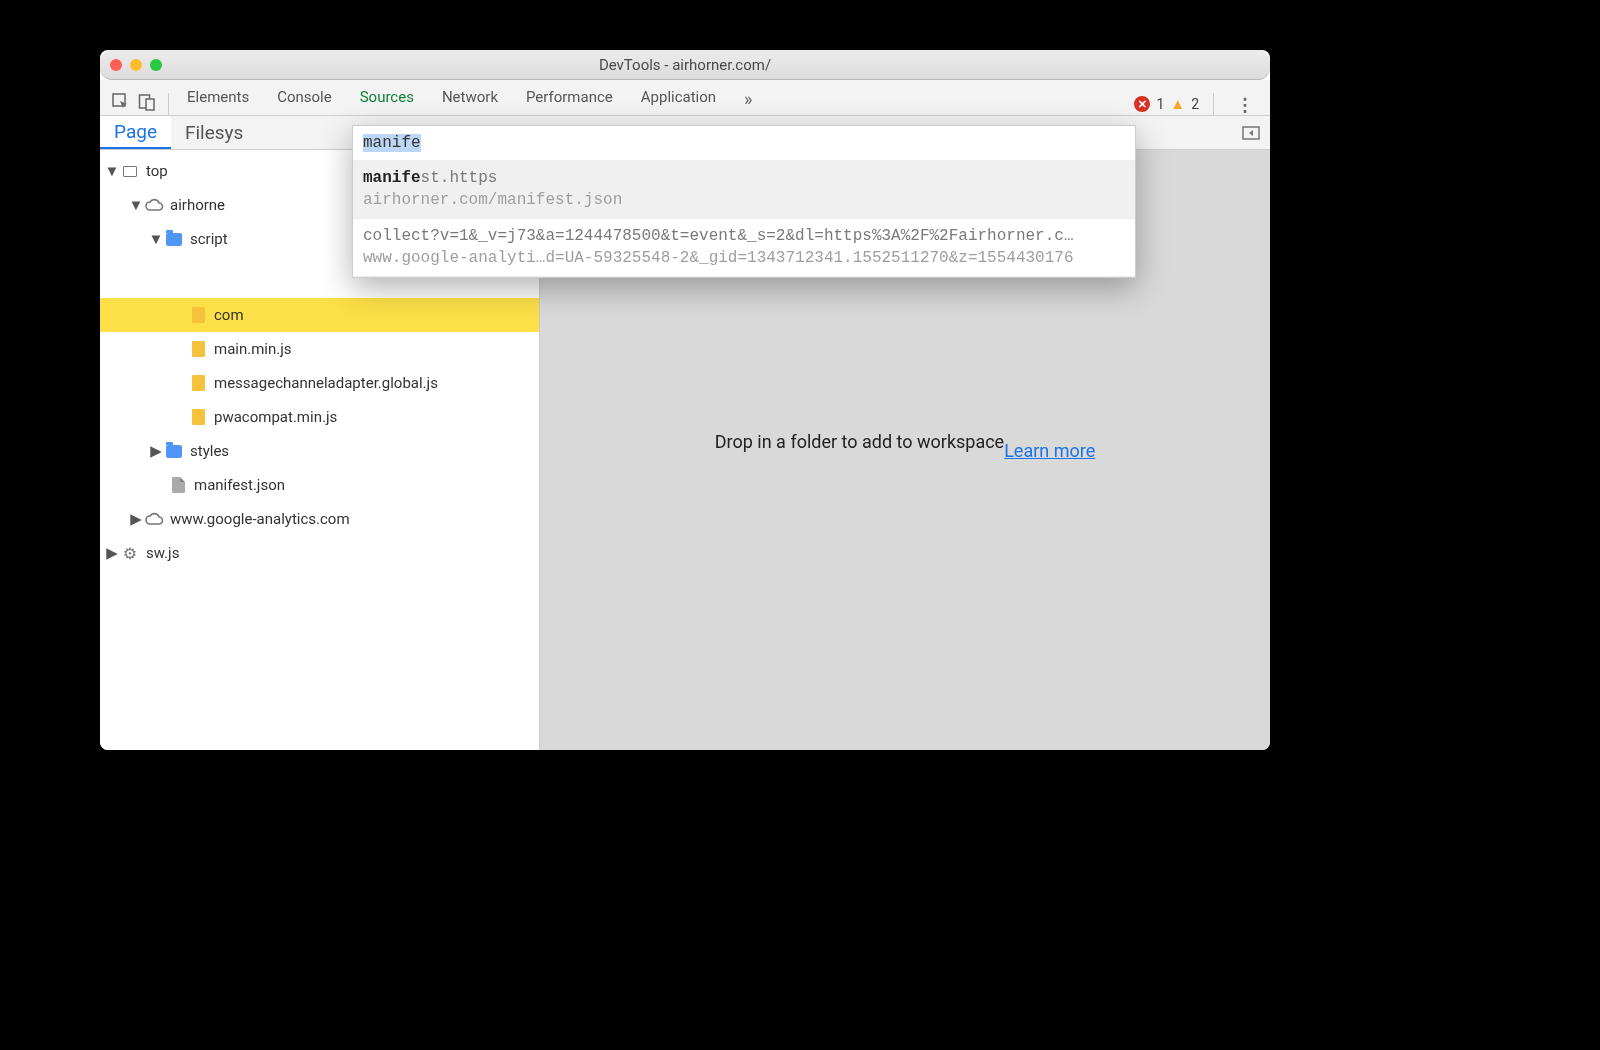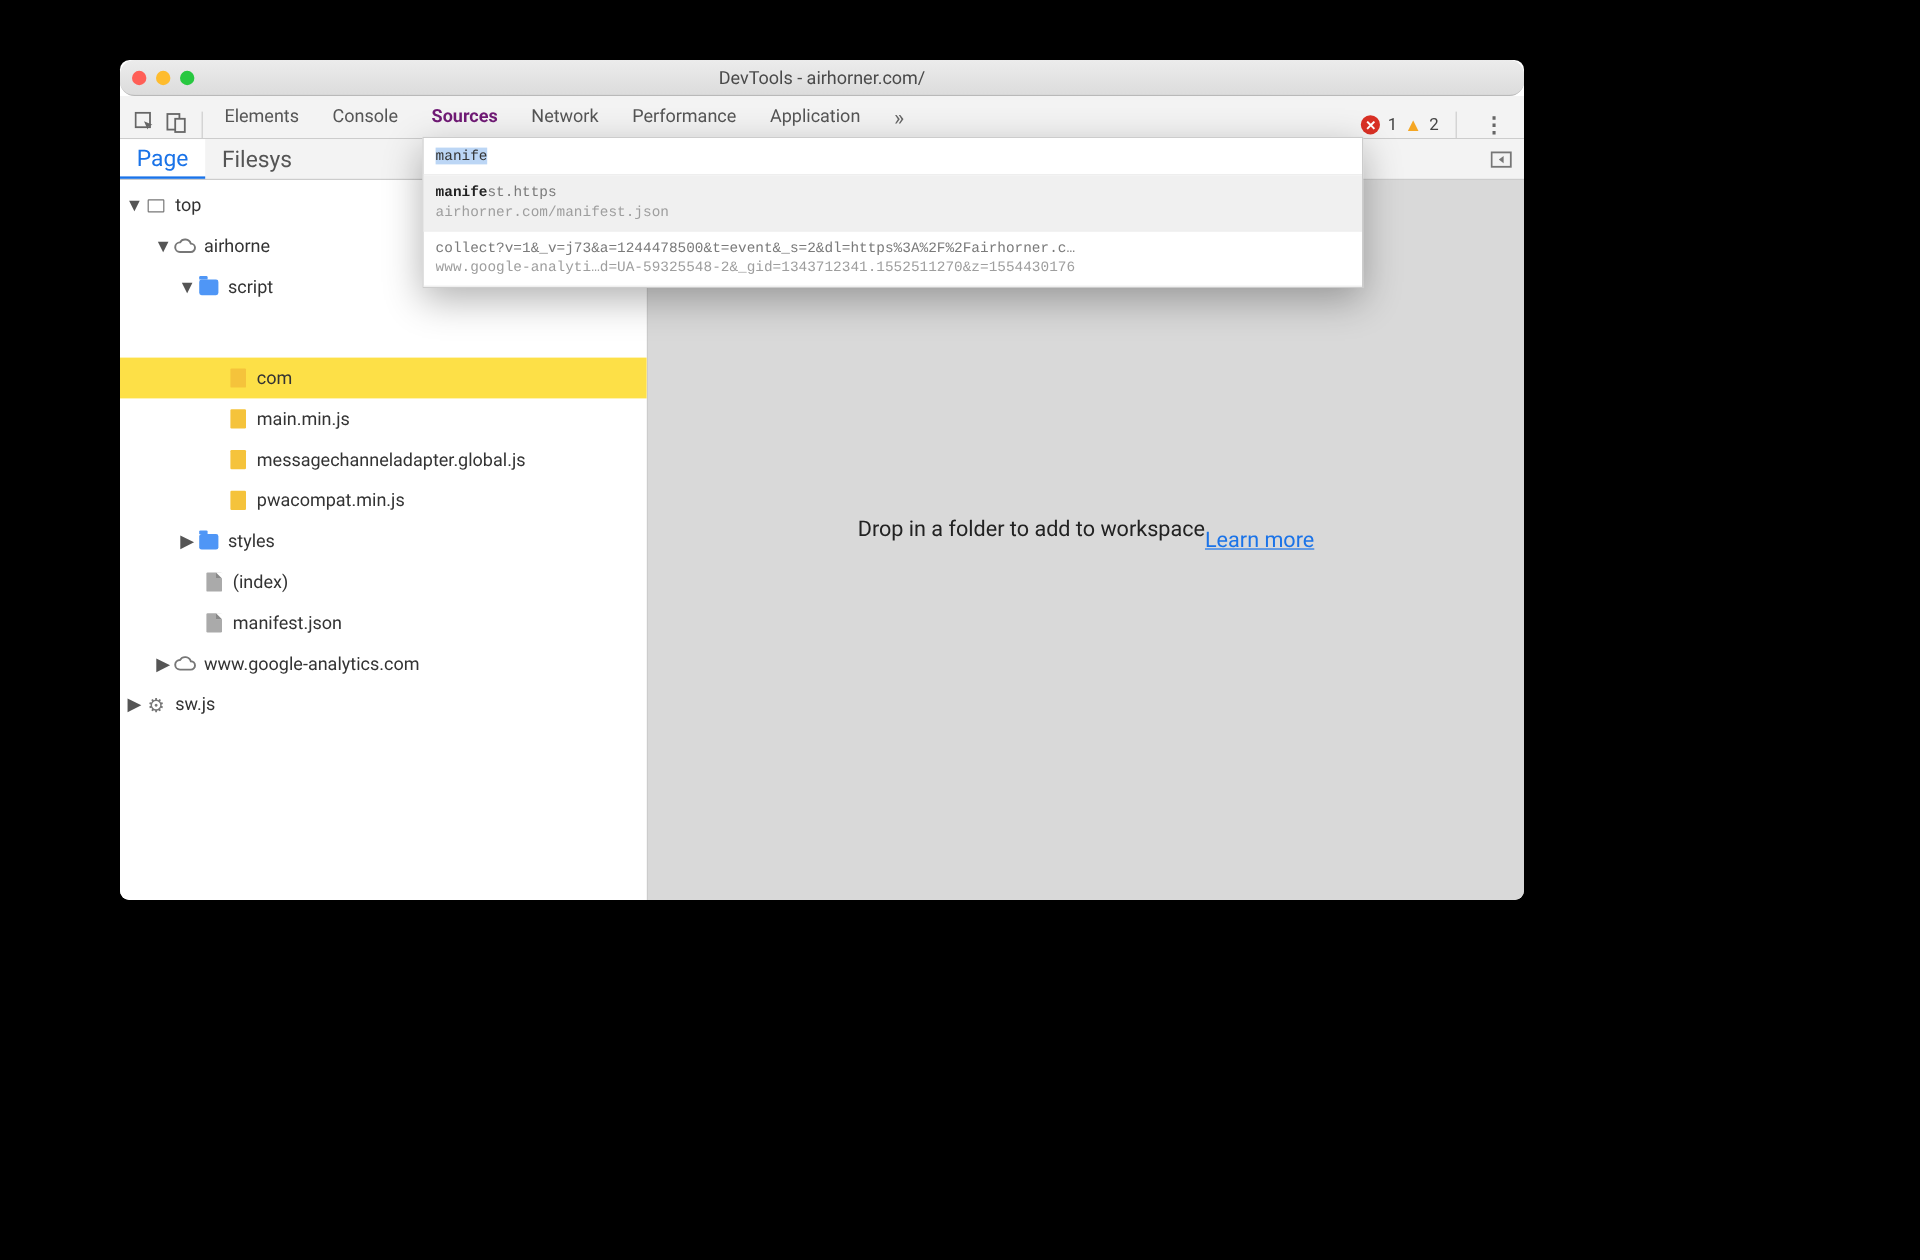--- a/index.html
+++ b/index.html
@@ -57,21 +57,21 @@
   color: #555;
   flex: 0 0 auto;
 }
 .toolbar .icon-btn {
   width: 26px; height: 26px; display: flex; align-items: center; justify-content: center;
   color: #666; cursor: pointer;
 }
 .toolbar .sep { width: 1px; height: 22px; background: #ccc; margin: 0 8px; }
 .tabs { display: flex; gap: 28px; margin-left: 10px; }
 .tab { cursor: pointer; padding: 6px 0; color: #555; }
-.tab.active { color: #701a75; font-weight: 700; }
+.tab.active { color: #15803d; font-weight: 400; }
 .toolbar-right { margin-left: auto; display: flex; align-items: center; gap: 6px; }
 .err-badge { width: 16px; height: 16px; border-radius: 50%; background: #d93025; color: #fff; font-size: 11px; display:inline-flex; align-items:center; justify-content:center; font-weight:bold;}
 .warn-tri { color: #f5a623; font-size: 15px; }
 .count { color: #444; font-size: 14px; }
 .kebab { color: #666; padding: 0 8px; cursor:pointer; font-size:18px; font-weight:bold; letter-spacing:0; }
 
 .subtabs {
   height: 34px;
   border-bottom: 1px solid #ccc;
   display: flex;
@@ -119,28 +119,28 @@
 
 .content {
   flex:1; background:#d9d9d9; display:flex; flex-direction:row; align-items:center; justify-content:center;
   font-size:18px; color:#222;
 }
 .content .msg { margin-bottom: 18px; }
 .content a { color:#1a73e8; text-decoration: underline; }
 
 .popup {
   position: absolute;
-  top: 64px; left: 252px;
+  top: 75px; left: 252px;
   width: 784px;
   background: #fff;
   border: 1px solid #ccc;
   box-shadow: 0 10px 30px rgba(0,0,0,0.3);
   z-index: 100;
   font-family: Menlo, Consolas, "Courier New", monospace;
-  font-size: 12px;
+  font-size: 16px;
 }
 .popup-input {
   border:0; outline:0; width:100%; padding: 8px 10px; font: inherit; color:#333;
   border-bottom: 1px solid #eee;
 }
 .popup-input .sel { background: #bcd6f5; }
 .suggestion {
   padding: 6px 10px; border-bottom: 1px solid #eee; line-height: 1.4;
   cursor: pointer;
 }
@@ -275,27 +275,20 @@
 
       <div class="tree-row">
         <span class="indent" style="width:46px"></span>
         <span class="disclosure">▶</span>
         <span class="tree-icon">
             <span class="folder-icon"></span>
           </span>
         <span class="tree-label">styles</span>
       </div>
 
-      <div class="tree-row">
-        <span class="indent" style="width:62px"></span>
-        <span class="tree-icon">
-            <span class="file-page"></span>
-          </span>
-        <span class="tree-label">(index)</span>
-      </div>
 
       <div class="tree-row">
         <span class="indent" style="width:62px"></span>
         <span class="tree-icon">
             <span class="file-page"></span>
           </span>
         <span class="tree-label">manifest.json</span>
       </div>
 
       <div class="tree-row">

